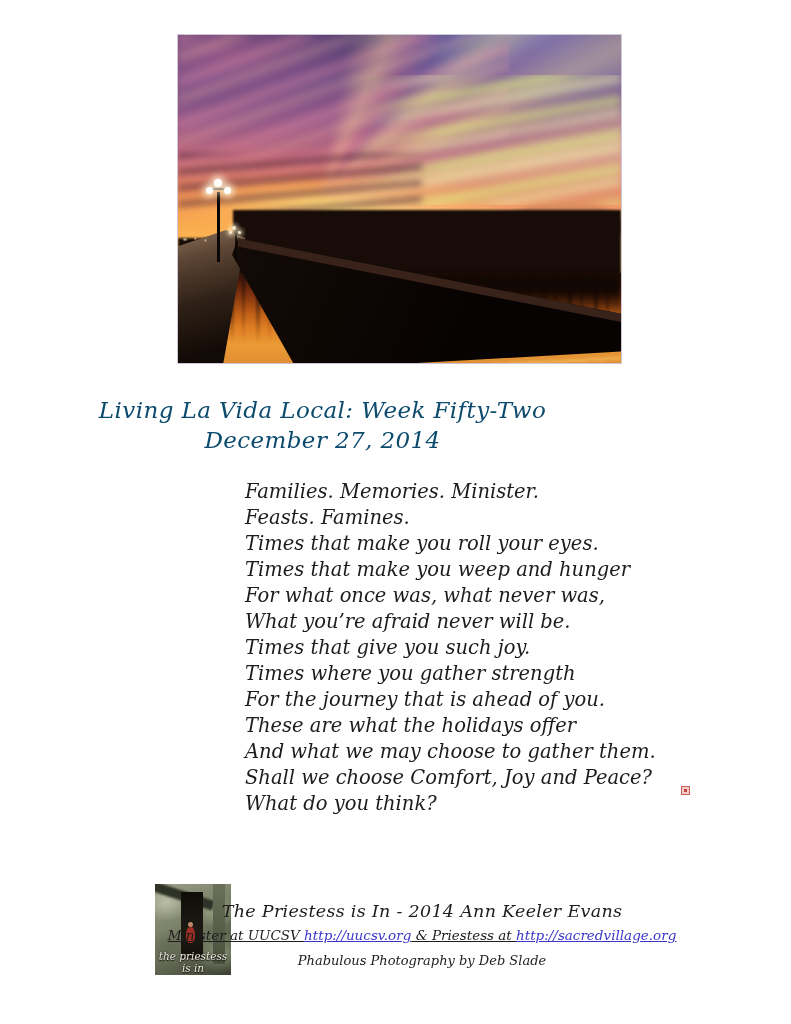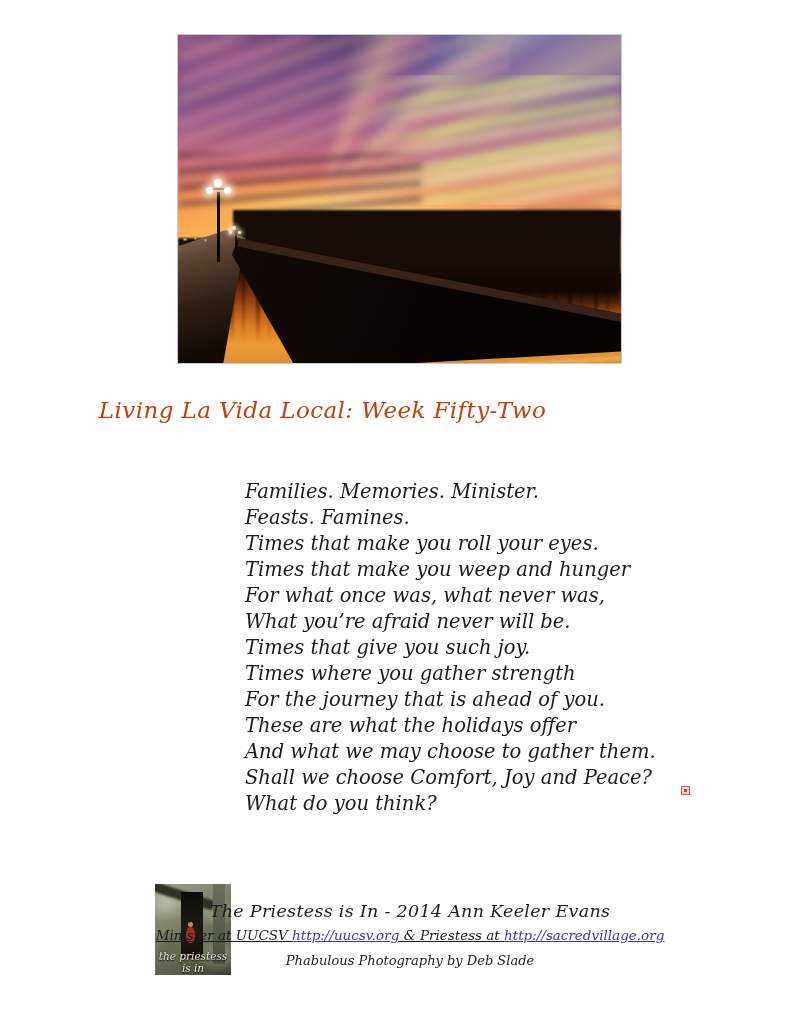--- a/index.html
+++ b/index.html
@@ -104,21 +104,21 @@
   .h3{left:60px;top:196px;width:3px;height:3px;}
   .city-glow{left:2px;top:200px;width:34px;height:9px;filter:blur(0.5px);
     background:
       radial-gradient(3px 2px at 15% 50%, rgba(255,240,200,0.8), transparent),
       radial-gradient(2px 2px at 45% 40%, rgba(255,220,180,0.7), transparent),
       radial-gradient(2px 2px at 75% 60%, rgba(255,230,190,0.6), transparent);
   }
 
   
   .title-block{position:absolute;left:0;top:395px;width:645px;text-align:center;
-    font-style:italic;font-size:23px;line-height:30px;color:#c2410c;letter-spacing:0.4px;}
+    font-style:italic;font-size:23px;line-height:30px;color:#0c4a6e;letter-spacing:0.4px;}
   .poem{position:absolute;left:245px;top:479px;width:480px;
     font-style:italic;font-size:19.5px;line-height:26px;color:#1c1c1c;}
 
   
   .artifact{position:absolute;left:681px;top:786px;width:9px;height:9px;
     border:1px solid #cf6058;background:#f3cdc9;box-sizing:border-box;}
   .artifact-dot{position:absolute;left:2px;top:2px;width:3px;height:3px;background:#c2473f;}
 
   
   .badge{position:absolute;left:155px;top:884px;width:76px;height:91px;overflow:hidden;}
@@ -134,21 +134,21 @@
   .badge-beam{left:-10px;top:6px;width:70px;height:10px;background:#2f3226;transform:rotate(18deg);filter:blur(1px);}
   .badge-door{left:26px;top:8px;width:22px;height:66px;
     background:linear-gradient(to bottom,#0e0d09,#1c1a12 60%,#121008);}
   .badge-right-post{right:6px;top:0;width:12px;height:80px;filter:blur(0.5px);
     background:linear-gradient(to bottom,#6a705a,#4a503c);}
   .badge-face{left:33px;top:38px;width:5px;height:5px;border-radius:50%;background:#c08a6a;}
   .badge-figure{left:31px;top:43px;width:9px;height:16px;border-radius:45% 45% 40% 40%;background:#9e2f26;}
   .badge-caption{left:0;right:0;bottom:1px;text-align:center;font-style:italic;font-size:10.5px;
     color:#ece8da;text-shadow:0 0 2px #222,0 1px 1px #111;}
 
-  .footer-text{position:absolute;left:40px;top:901px;width:740px;text-align:center;font-style:italic;}
+  .footer-text{position:absolute;left:52px;top:901px;width:740px;text-align:center;font-style:italic;}
   .footer-byline{font-size:17.5px;line-height:21px;letter-spacing:0.3px;}
   .footer-credit{font-size:13.5px;line-height:18px;margin-top:4px;text-decoration:underline;}
   .footer-credit .link{color:#3a35c8;text-decoration:underline;cursor:pointer;}
   .footer-photocredit{font-size:13px;line-height:18px;margin-top:8px;}
 </style>
 </head>
 <body>
 
 <div class="photo">
   <div class="sky">
@@ -175,20 +175,21 @@
   <div class="globe g3"></div>
   <div class="lamp2-post"></div>
   <div class="globe2 h1"></div>
   <div class="globe2 h2"></div>
   <div class="globe2 h3"></div>
   <div class="city-glow"></div>
 </div>
 
 <div class="title-block">
   <div>Living La Vida Local: Week Fifty-Two</div>
+  <div>December 27, 2014</div>
 </div>
 
 <div class="poem">
   <div>Families. Memories. Minister.</div>
   <div>Feasts. Famines.</div>
   <div>Times that make you roll your eyes.</div>
   <div>Times that make you weep and hunger</div>
   <div>For what once was, what never was,</div>
   <div>What you’re afraid never will be.</div>
   <div>Times that give you such joy.</div>

